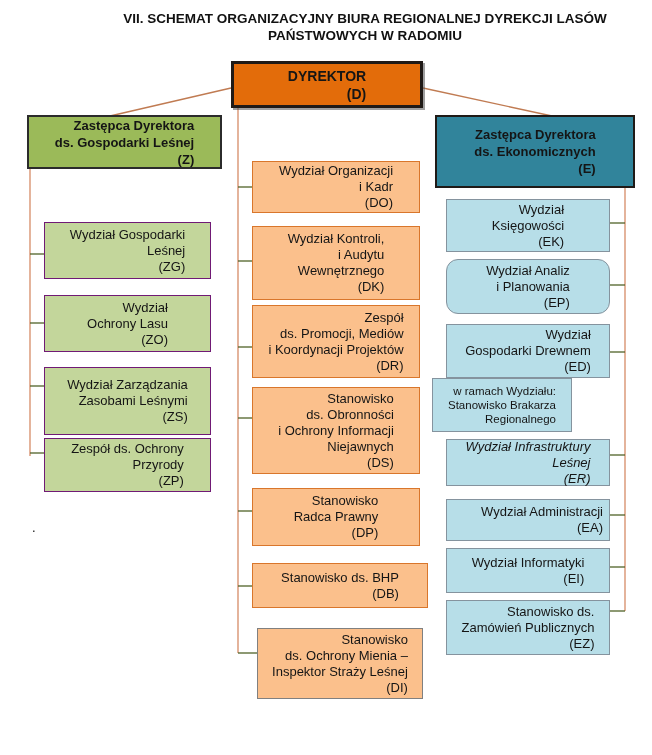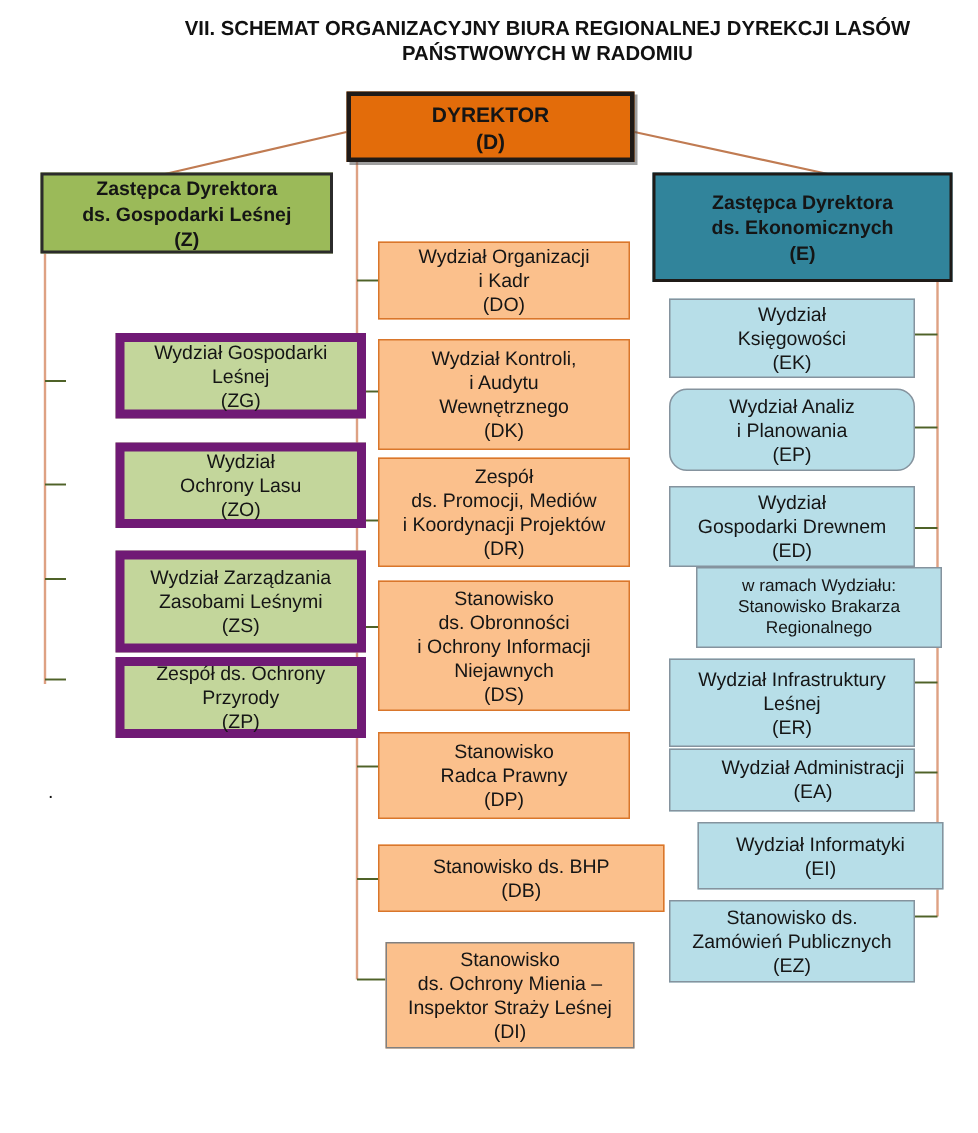--- a/index.html
+++ b/index.html
@@ -10,31 +10,31 @@
   }
   #title{
     position:absolute;top:10px;left:0;width:652px;text-align:center;
     font-size:13.5px;font-weight:bold;line-height:17px;white-space:pre-line;
     color:#111111;
     padding-left:39px;
   }
   .box{
     position:absolute;box-sizing:border-box;
     display:flex;align-items:center;justify-content:center;
-    text-align:center;white-space:pre-line;
+    text-align:right;white-space:pre-line;
     font-size:13px;line-height:16px;color:#151515;
   }
   .box-director{
     background:#E36C0A;border:3px solid #1f1a17;
     font-size:14px;font-weight:bold;line-height:18px;
     box-shadow:2px 2px 0 rgba(80,80,80,.55);
   }
   .box-head-green{background:#9BBA59;border:2px solid #2b2b2b;font-weight:bold;line-height:17px;}
   .box-head-teal{background:#31849B;border:2px solid #1f1a17;font-weight:bold;line-height:17px;}
-  .box-green{background:#C3D69B;border:6px solid #701a75;margin-left:33px;}
+  .box-green{background:#C3D69B;border:1px solid #701a75;}
   .box-peach{background:#FBC08C;border:1px solid #D9762B;}
   .box-peach-gray{background:#FBC08C;border:1px solid #808080;}
   .box-blue{background:#B7DEE8;border:1px solid #85939E;}
   .box-note{font-size:11.5px;line-height:14px;}
   #connectors{position:absolute;top:0;left:0;pointer-events:none;}
   #stray-mark{position:absolute;left:32px;top:520px;font-size:13px;color:#111;}
 </style>
 </head>
 <body>
 
@@ -110,48 +110,48 @@
 i Koordynacji Projektów
 (DR)</div>
   <div class="box box-peach" style="left:252px;top:387px;width:168px;height:87px;">Stanowisko
 ds. Obronności
 i Ochrony Informacji
 Niejawnych
 (DS)</div>
   <div class="box box-peach" style="left:252px;top:488px;width:168px;height:58px;">Stanowisko
 Radca Prawny
 (DP)</div>
-  <div class="box box-peach" style="left:252px;top:563px;width:191px;height:45px;">Stanowisko ds. BHP
+  <div class="box box-peach" style="left:252px;top:563px;width:176px;height:45px;">Stanowisko ds. BHP
 (DB)</div>
   <div class="box box-peach-gray" style="left:257px;top:628px;width:166px;height:71px;">Stanowisko
 ds. Ochrony Mienia –
 Inspektor Straży Leśnej
 (DI)</div>
 
   <div class="box box-head-teal" style="left:435px;top:115px;width:200px;height:73px;">Zastępca Dyrektora
 ds. Ekonomicznych
 (E)</div>
   <div class="box box-blue" style="left:446px;top:199px;width:164px;height:53px;">Wydział
 Księgowości
 (EK)</div>
   <div class="box box-blue" style="left:446px;top:259px;width:164px;height:55px;border-radius:12px;">Wydział Analiz
 i Planowania
 (EP)</div>
   <div class="box box-blue" style="left:446px;top:324px;width:164px;height:54px;">Wydział
 Gospodarki Drewnem
 (ED)</div>
-  <div class="box box-blue box-note" style="left:464px;top:378px;width:164px;height:54px;">w ramach Wydziału:
+  <div class="box box-blue box-note" style="left:432px;top:378px;width:140px;height:54px;">w ramach Wydziału:
 Stanowisko Brakarza
 Regionalnego</div>
-  <div class="box box-blue" style="left:446px;top:439px;width:164px;height:59px;">Wydział Infrastruktury
+  <div class="box box-blue" style="left:446px;top:439px;width:164px;height:47px;font-style:italic;">Wydział Infrastruktury
 Leśnej
 (ER)</div>
   <div class="box box-blue" style="left:446px;top:499px;width:164px;height:42px;padding-left:28px;">Wydział Administracji
 (EA)</div>
-  <div class="box box-blue" style="left:446px;top:548px;width:164px;height:45px;margin-left:19px;">Wydział Informatyki
+  <div class="box box-blue" style="left:446px;top:548px;width:164px;height:45px;">Wydział Informatyki
 (EI)</div>
   <div class="box box-blue" style="left:446px;top:600px;width:164px;height:55px;">Stanowisko ds.
 Zamówień Publicznych
 (EZ)</div>
 
   <div id="stray-mark">.</div>
 
 </div>
 
 </body></html>

